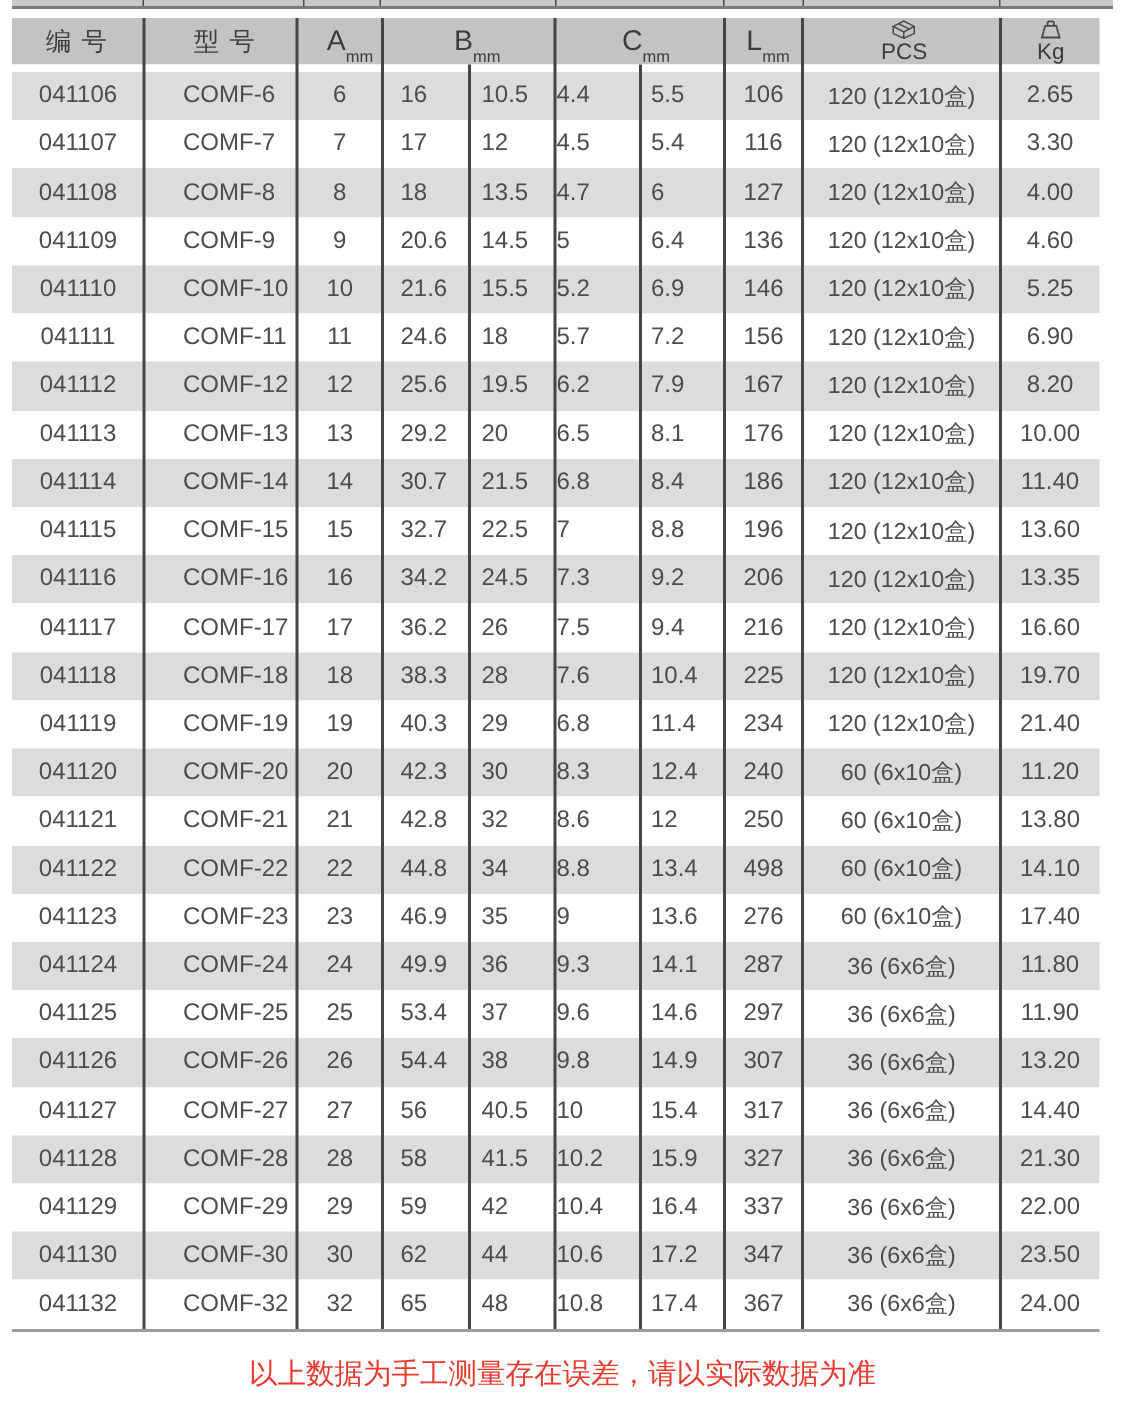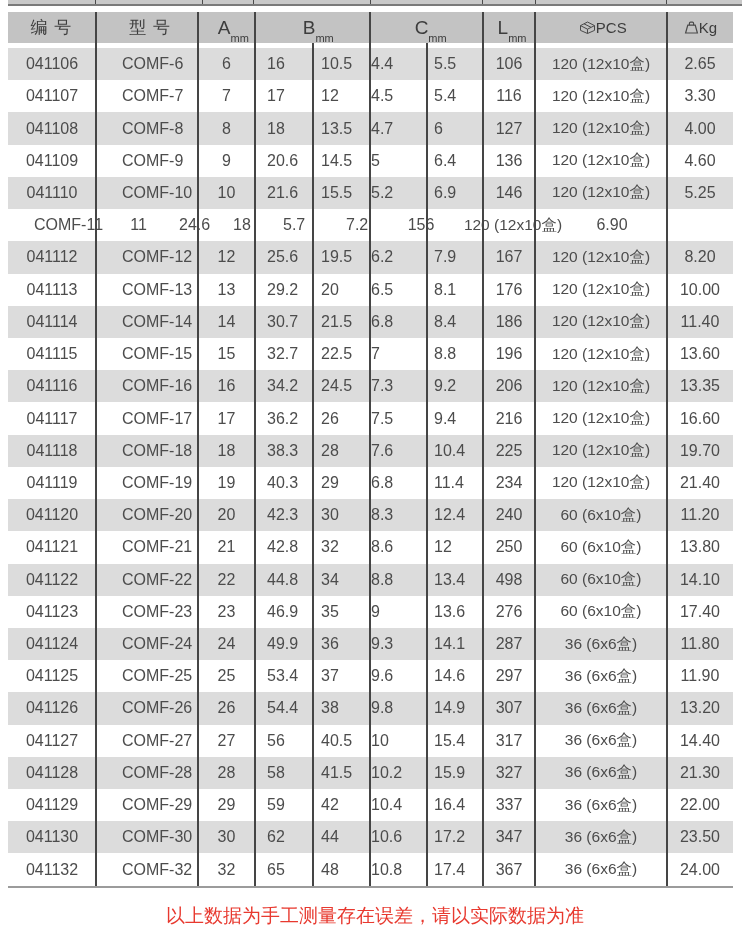--- a/index.html
+++ b/index.html
@@ -17,21 +17,21 @@
 
   .tablewrap{position:absolute;left:8px;top:12px;width:725px;height:876px;}
 
   .thead{display:flex;height:31px;background:#c3c3c3;color:#3d3d3d;}
   .hc{display:flex;align-items:center;justify-content:center;height:100%;box-sizing:border-box;}
   .hc-cn{font-size:17px;letter-spacing:1px;}
   .hw0{width:88px}.hw1{width:112px}.hw2{width:57px}.hw3{width:115px}
   .hw4{width:113px}.hw5{width:52px}.hw6{width:132px}.hw7{width:66px}
   .dim-letter{font-size:19px;line-height:1;}
   .dim-unit{font-size:11px;line-height:1;margin-top:22px;}
-  .hc-icon{flex-direction:row;line-height:1;font-size:15px;}
+  .hc-icon{flex-direction:column;line-height:1;font-size:15px;}
   .hc-icon .icn{height:13px;display:flex;align-items:flex-end;margin-bottom:1px;}
 
   .hgap{height:5px;background:#ffffff;}
 
   .trow{display:flex;height:32.23px;font-size:16px;color:#4c4c4c;}
   .trow.odd{background:#dcdcdc;}
   .trow.even{background:#ffffff;}
   .dc{display:flex;align-items:center;height:100%;box-sizing:border-box;white-space:nowrap;}
   .dc0{width:88px;justify-content:center;}
   .dc1{width:102px;padding-left:26px;}
@@ -175,20 +175,21 @@
     <div class="dc dc2">10</div>
     <div class="dc dc3">21.6</div>
     <div class="dc dc4">15.5</div>
     <div class="dc dc5">5.2</div>
     <div class="dc dc6">6.9</div>
     <div class="dc dc7">146</div>
     <div class="dc dc8">120 (12x10盒)</div>
     <div class="dc dc9">5.25</div>
   </div>
       <div class="trow even">
+    <div class="dc dc0">041111</div>
     <div class="dc dc1">COMF-11</div>
     <div class="dc dc2">11</div>
     <div class="dc dc3">24.6</div>
     <div class="dc dc4">18</div>
     <div class="dc dc5">5.7</div>
     <div class="dc dc6">7.2</div>
     <div class="dc dc7">156</div>
     <div class="dc dc8">120 (12x10盒)</div>
     <div class="dc dc9">6.90</div>
   </div>

